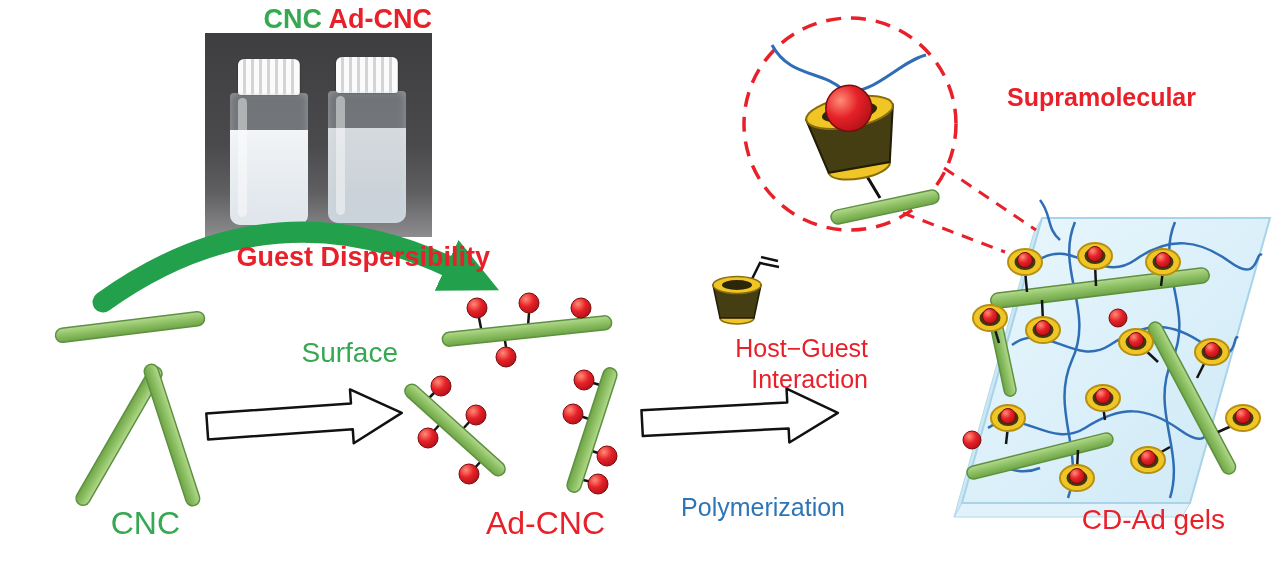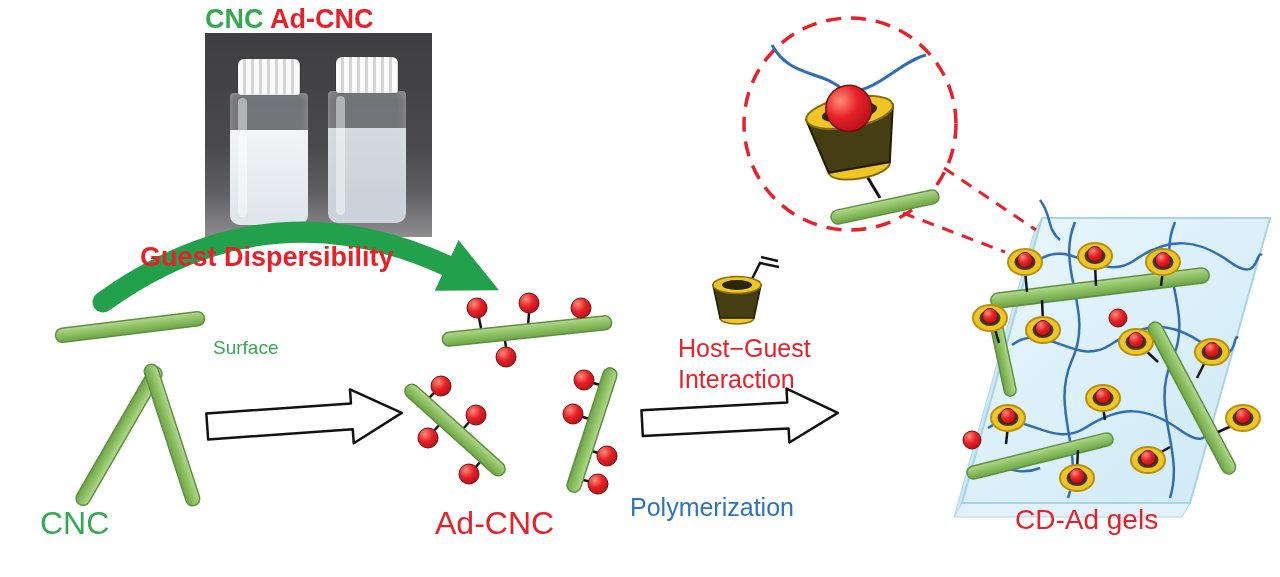--- a/index.html
+++ b/index.html
@@ -6,21 +6,21 @@
     --green:#36a852;
     --red:#e8202a;
     --blue:#2e75b6;
   }
   html,body{margin:0;padding:0;}
   body{
     width:1280px;height:577px;position:relative;background:#ffffff;
     font-family:"Liberation Sans", sans-serif;overflow:hidden;
   }
   .abs{position:absolute;}
-  .lbl{position:absolute;text-align:left;line-height:1.22;}
+  .lbl{position:absolute;text-align:right;line-height:1.22;}
 
   
   .photo{
     left:205px;top:33px;width:227px;height:204px;
     background:linear-gradient(180deg,#3e3e40 0%,#4a4a4c 55%,#5f5f61 78%,#8d8d8f 100%);
   }
   .vial{position:absolute;width:88px;}
   .vial.cnc{left:20px;top:26px;}
   .vial.adcnc{left:118px;top:24px;}
   .vial .cap{
@@ -39,21 +39,21 @@
   }
   .vial .liquid{position:absolute;left:0;right:0;bottom:0;height:72%;}
   .vial.cnc .liquid{background:linear-gradient(180deg,rgba(249,251,253,.95),rgba(226,233,239,.95));}
   .vial.adcnc .liquid{background:linear-gradient(180deg,rgba(241,246,250,.78),rgba(215,226,235,.78));}
 
   
   #vialLabels{left:205px;top:3px;width:227px;font-size:27px;font-weight:700;}
   #vialLabels .g{color:var(--green);}
   #vialLabels .r{color:var(--red);}
   #goodDisp{left:140px;top:241px;width:350px;font-size:27px;font-weight:700;color:var(--red);}
-  #surfMod{left:213px;top:336px;width:185px;font-size:19px;color:var(--green);}
+  #surfMod{left:213px;top:336px;width:185px;font-size:28px;color:var(--green);}
   #cncLbl{left:40px;top:504px;width:140px;font-size:32px;color:var(--green);}
   #adcncLbl{left:435px;top:504px;width:170px;font-size:32px;color:var(--red);}
   #hostGuest{left:678px;top:333px;width:190px;font-size:25px;color:var(--red);}
   #polym{left:630px;top:446px;width:215px;font-size:25px;color:var(--blue);margin-top:46px;}
   #supra{left:978px;top:82px;width:218px;font-size:25px;font-weight:700;color:var(--red);}
   #gelsLbl{left:1015px;top:503px;width:210px;font-size:28px;color:var(--red);}
 
   svg.scene{position:absolute;left:0;top:0;}
 </style>
 </head>
@@ -249,15 +249,16 @@
 <div class="lbl" id="adcncLbl">Ad-CNC</div>
 
 <div class="lbl" id="hostGuest">
   <div>Host−Guest</div>
   <div>Interaction</div>
 </div>
 
 <div class="lbl" id="polym">Polymerization</div>
 
 <div class="lbl" id="supra">
+  <div>Supramolecular</div>
 </div>
 
 <div class="lbl" id="gelsLbl">CD-Ad gels</div>
 
 </body></html>

